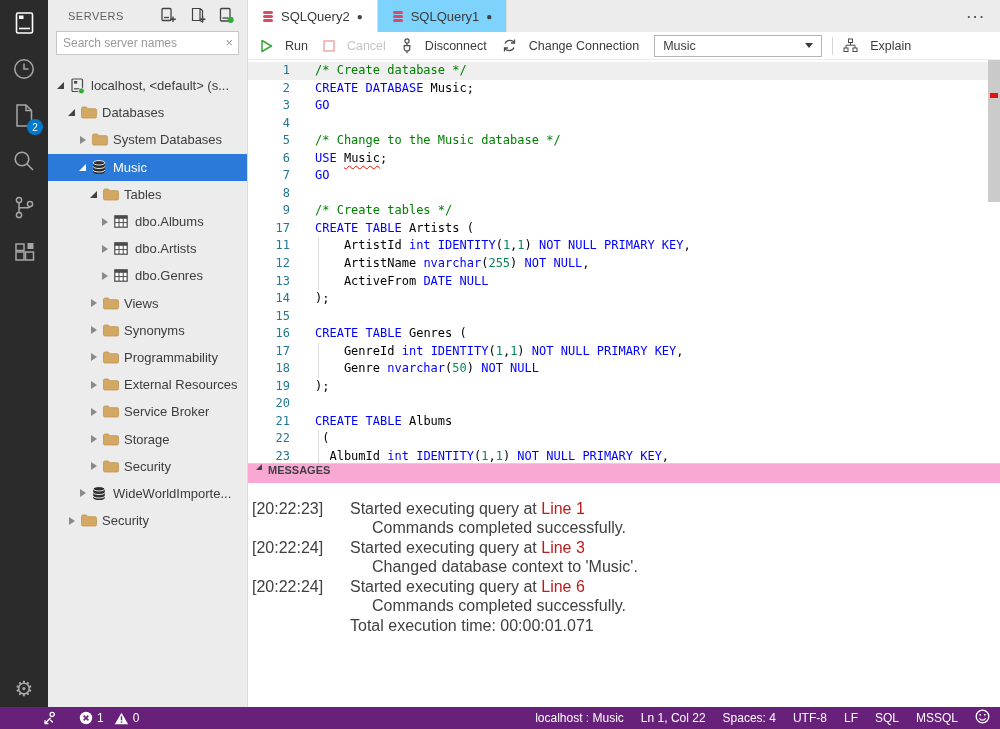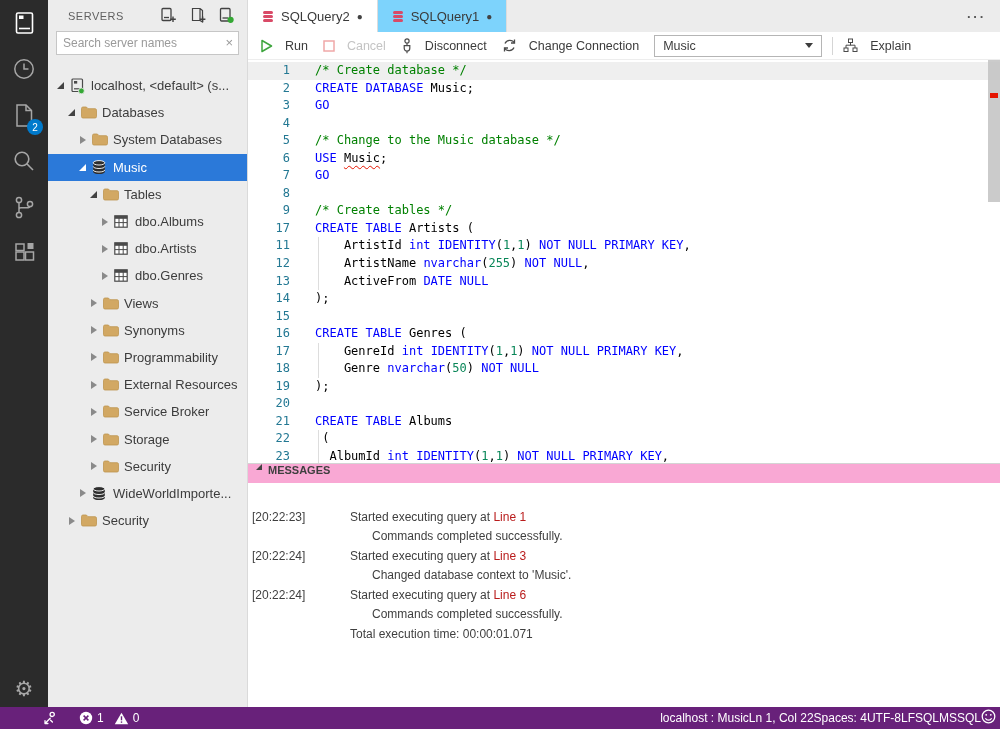--- a/index.html
+++ b/index.html
@@ -67,34 +67,34 @@
   .tok-k{color:#0000FF}.tok-c{color:#008000}.tok-n{color:#098658}.tok-p{color:#000}
   .tok-e{color:#000;text-decoration:underline wavy #E51400 1px;text-underline-offset:3px}
   #scroll-thumb{position:absolute;right:0;top:0;width:12px;height:142px;background:#C2C2C2;opacity:.85}
   #overview-error{position:absolute;right:2px;top:33px;width:8px;height:5px;background:#E51400}
 
   
   #panel{height:244px;border-top:1px solid #D4D4D4;background:#fff;box-sizing:border-box}
   #panel-head{height:19px;background:#f9a8d4;display:flex;padding-left:8px;gap:6px;
        font-size:11px;font-weight:bold;color:#3F3F3F}
   .ph-tri{width:0;height:0;border-bottom:6px solid #424242;border-left:6px solid transparent}
-  #msgs{padding-top:24px;font-size:12px;color:#3F3F3F}
+  #msgs{padding-top:16px;font-size:16px;color:#3F3F3F}
   .mrow{display:flex;height:19.5px;align-items:center}
   .mts{width:98px;flex:none;padding-left:4px}
   .mtext{white-space:pre}
   .mtext.ind{padding-left:22px}
   .mlink{color:#b91c1c}
 
   
   #statusbar{left:0;top:707px;width:1000px;height:22px;background:#68217A;color:#fff;font-size:12px;
        display:flex;align-items:center}
   #st-left{display:flex;align-items:center;padding-left:42px}
   #feedback-user{margin-right:22px;display:flex}
   .st-count{display:flex;align-items:center;gap:4px;margin-right:10px}
-  #st-right{margin-left:auto;display:flex;align-items:center;gap:0;padding-right:4px}
+  #st-right{margin-left:auto;display:flex;align-items:center;gap:17px;padding-right:10px}
   .st-item{white-space:nowrap}
 </style>
 </head>
 <body>
 
 <div id="activitybar" class="abs">
   <div id="ab-items">
       <div class="ab-item">
         <svg width="23" height="25" viewBox="0 0 23 25">
           <rect x="3.5" y="2" width="16" height="20" rx="1.5" fill="none" stroke="#FFFFFF" stroke-width="1.6"></rect>

